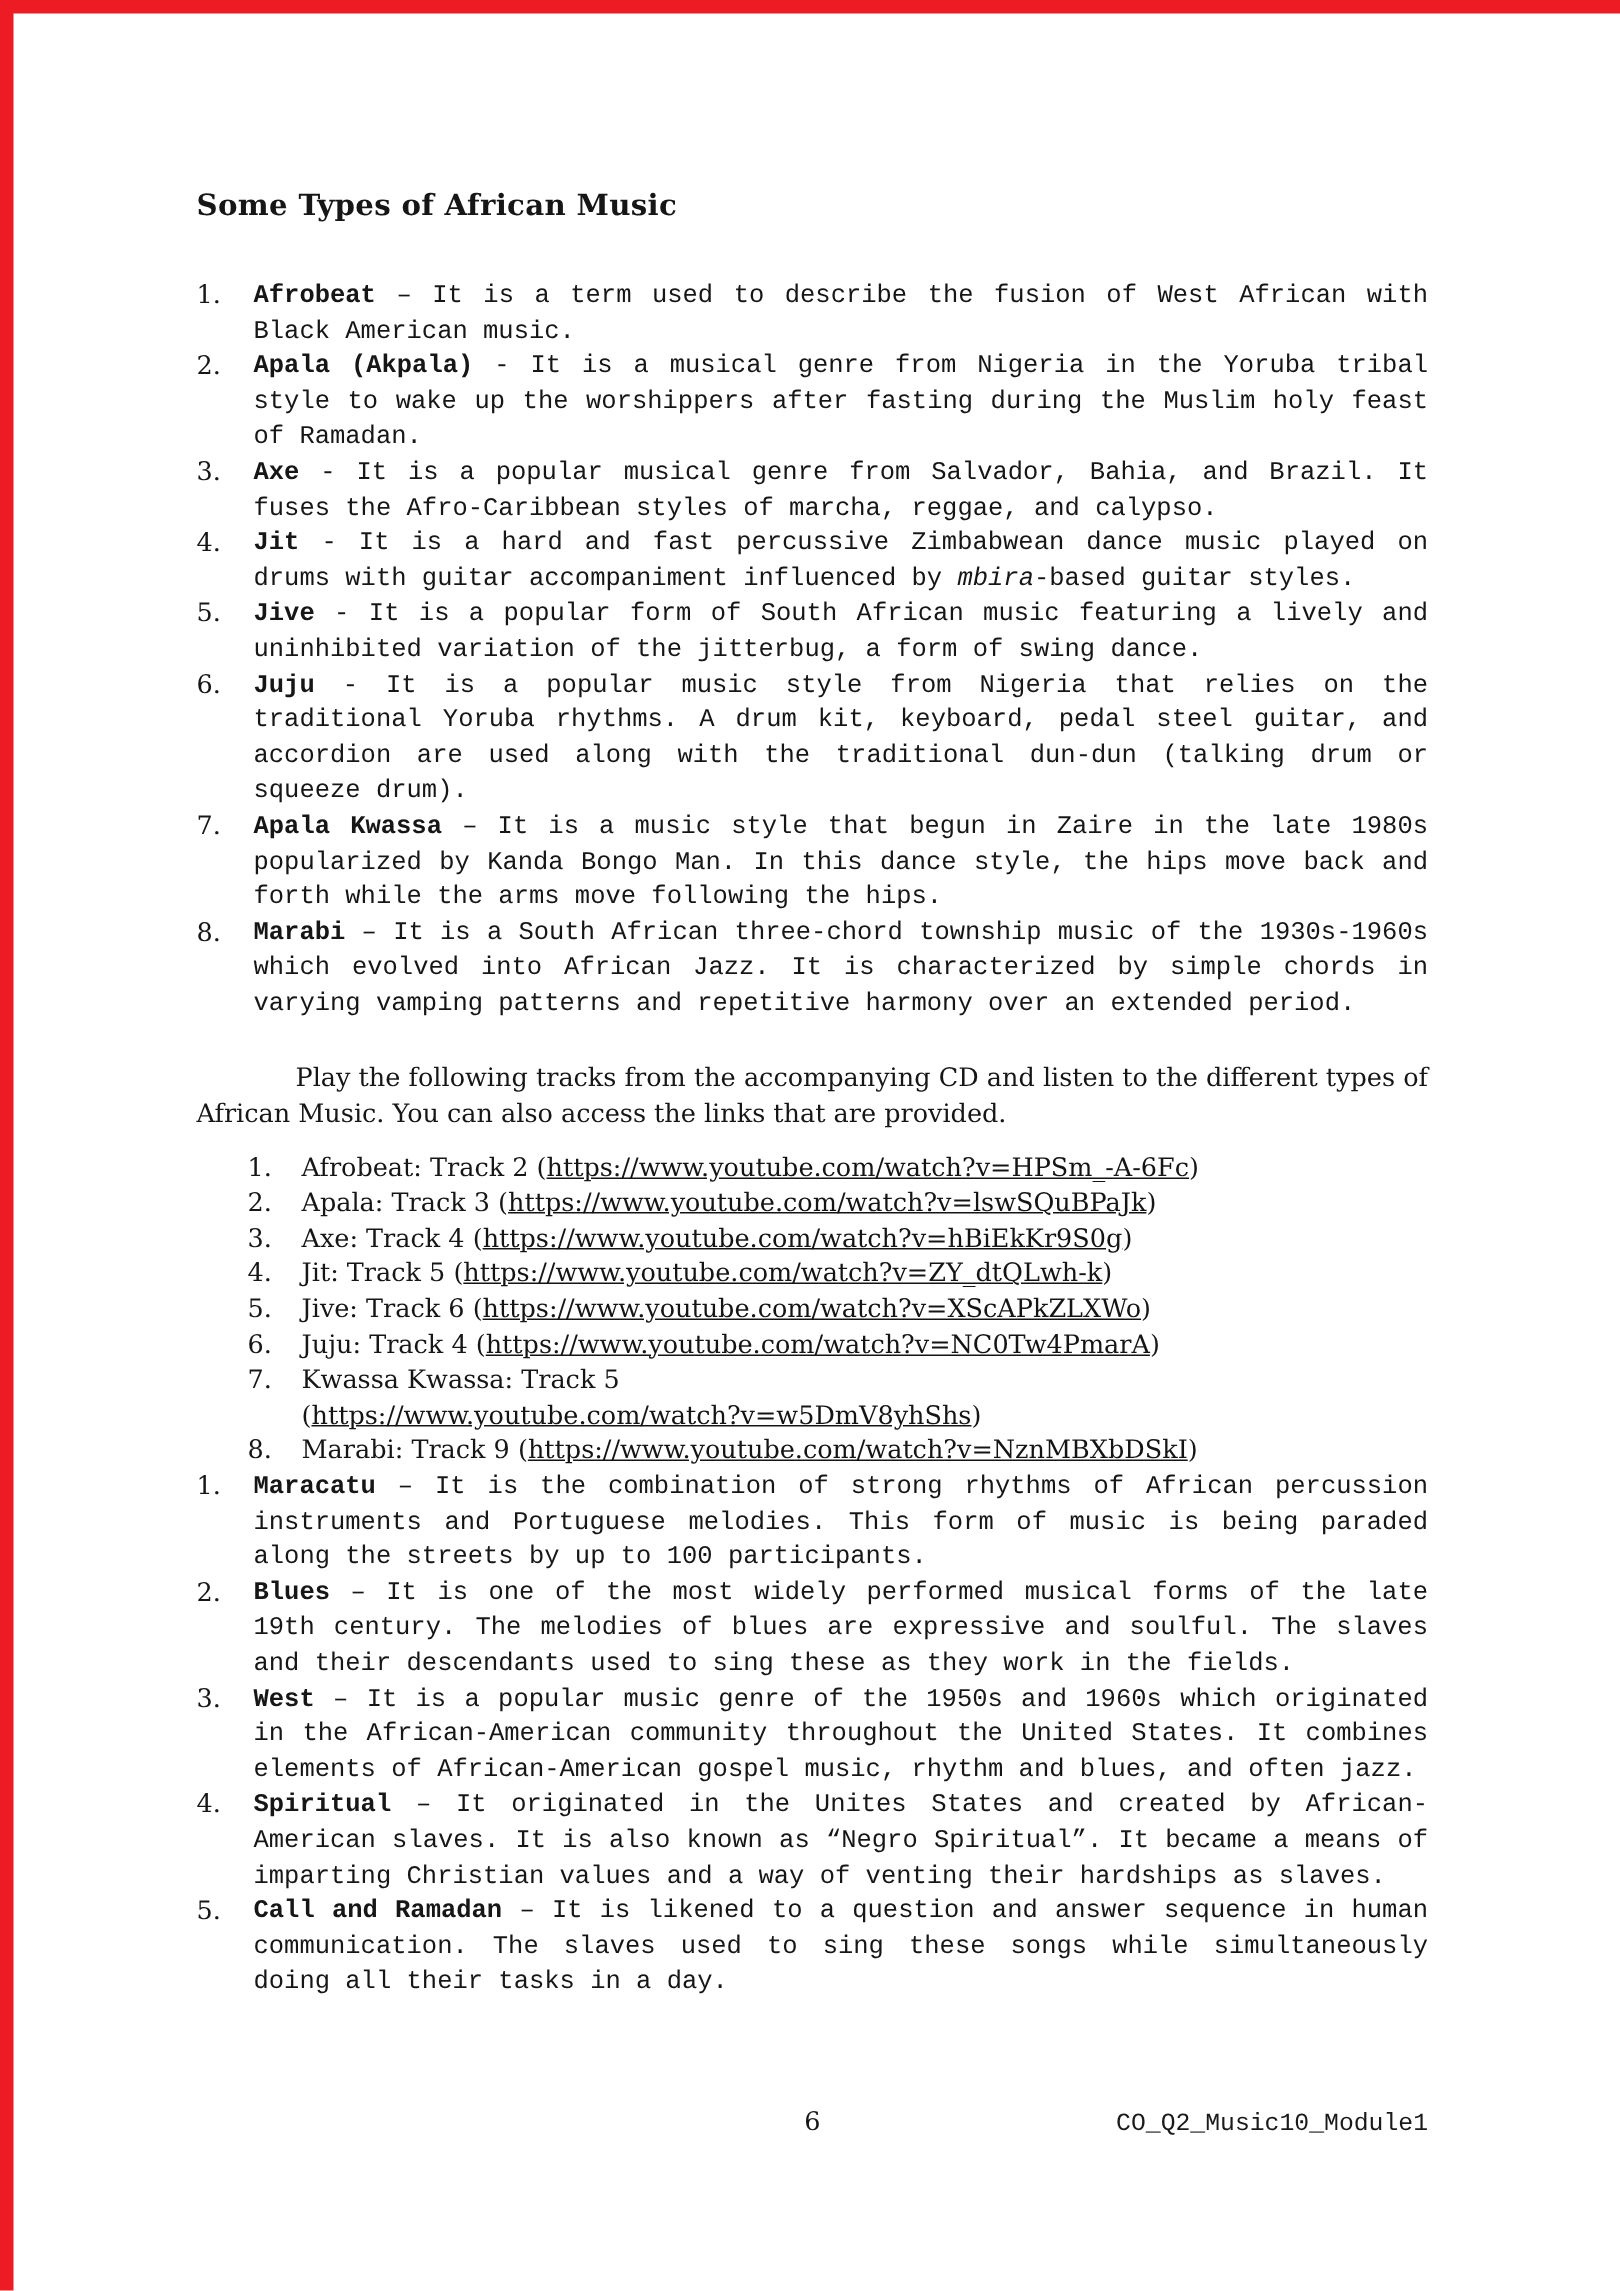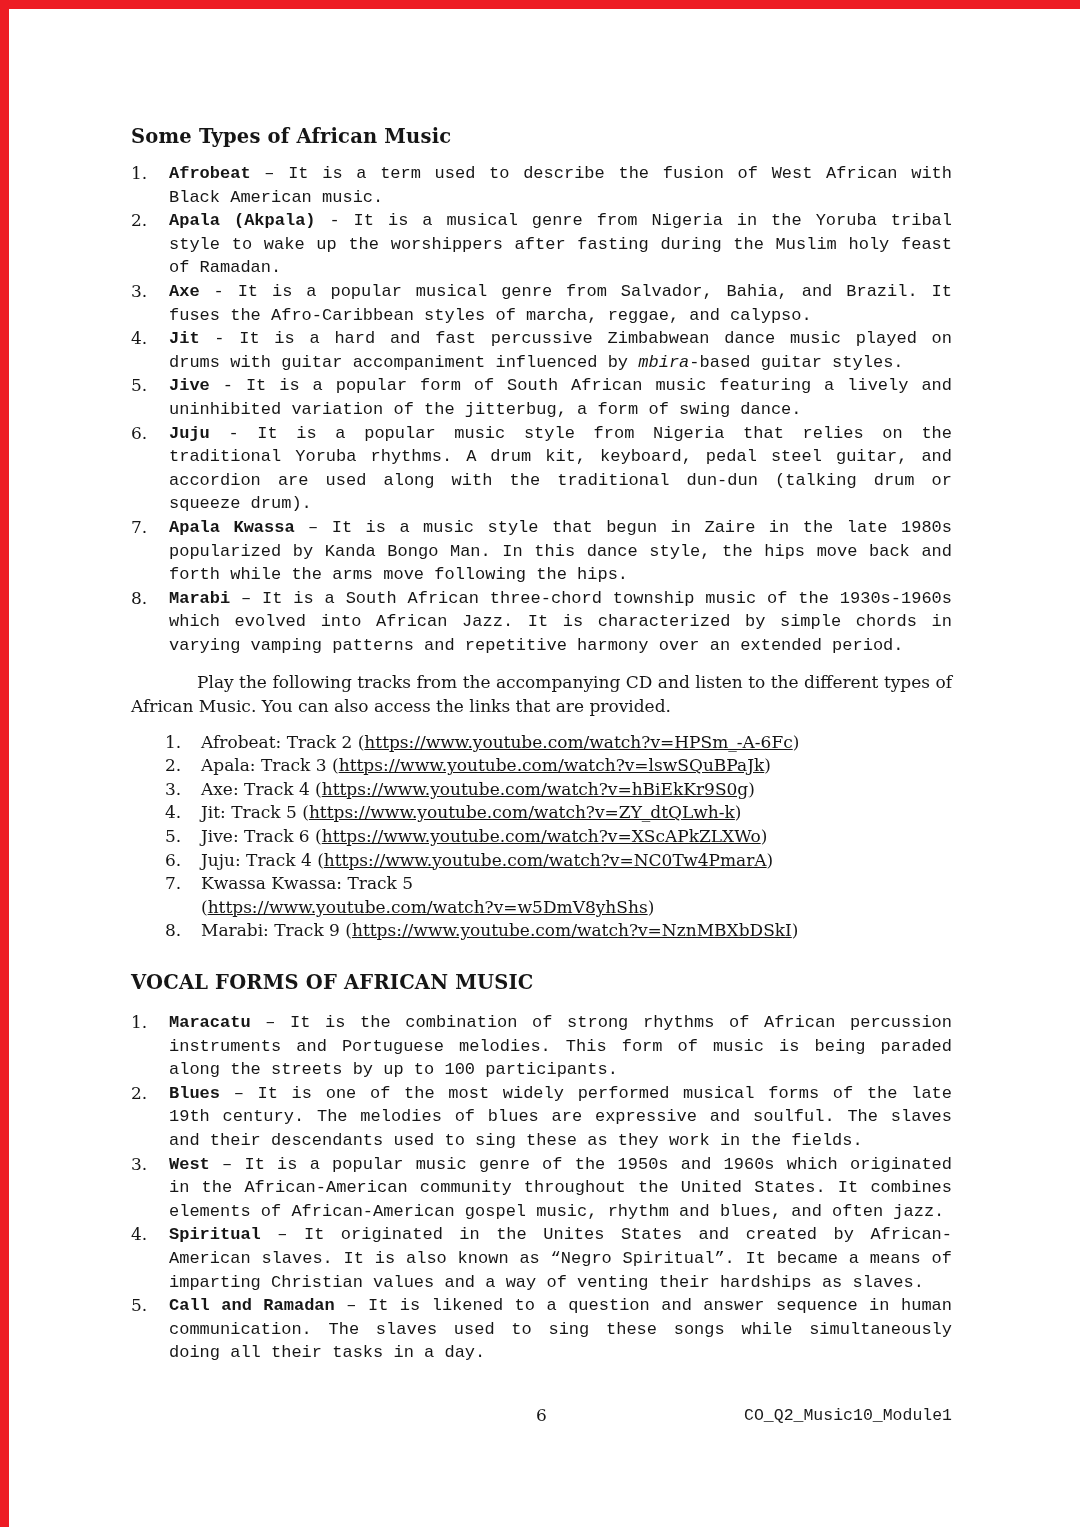--- a/index.html
+++ b/index.html
@@ -8,32 +8,32 @@
   body {
     width:1080px; height:1527px; position:relative; overflow:hidden;
     font-family:"DejaVu Serif", serif; color:#161616;
   }
   .red-bar-top { position:absolute; top:0; left:0; width:1080px; height:9px; background:var(--border-red); }
   .red-bar-left { position:absolute; top:0; left:0; width:9px; height:1527px; background:var(--border-red); }
 
   .content { position:absolute; left:131px; top:124px; width:821px; font-size:17px; line-height:23.6px; }
 
   .heading { font-size:19.5px; line-height:26px; font-weight:bold; letter-spacing:0.2px; }
-  .h-types { margin-bottom:12px; }
+  .h-types { margin-bottom:36px; }
   .h-vocal { margin-top:27px; margin-bottom:15px; }
 
   .li { display:flex; }
   .li .num { flex:0 0 38px; }
   .li-content { flex:1; }
   .main-list .li-content { text-align:justify;font-family:Liberation Mono, monospace; }
 
   .track-list { margin-left:34px; }
   .track-list .num { flex:0 0 36px; }
 
-  .intro { margin-top:14px; margin-bottom:12px; text-align:justify; text-indent:66px; }
+  .intro { margin-top:27px; margin-bottom:12px; text-align:justify; text-indent:66px; }
 
   .b { font-weight:bold; }
   .i { font-style:italic; }
   a.doclink { color:var(--link-color); text-decoration:underline; cursor:pointer; }
 
   .footer { position:absolute; left:131px; top:1405px; width:821px; height:26px; font-size:17px; }
   .page-num { position:absolute; left:50%; transform:translateX(-50%); }
   .doc-code { position:absolute; right:0; top:1px; font-family:Liberation Mono, monospace; font-size:16.5px; color:#1a1a1a; }
 </style>
 </head>
@@ -111,21 +111,20 @@
         <div class="li">
           <span class="num">7.</span>
           <div class="li-content"><span>Kwassa Kwassa: Track 5 </span><br><span>(</span><a class="doclink" href="#">https://www.youtube.com/watch?v=w5DmV8yhShs</a><span>)</span></div>
         </div>
         <div class="li">
           <span class="num">8.</span>
           <div class="li-content"><span>Marabi: Track 9 (</span><a class="doclink" href="#">https://www.youtube.com/watch?v=NznMBXbDSkI</a><span>)</span></div>
         </div>
       </div>
 
-    <h2 class="heading h-vocal">VOCAL FORMS OF AFRICAN MUSIC</h2>
 
     <div class="list main-list">
         <div class="li">
           <span class="num">1.</span>
           <div class="li-content"><span class="b">Maracatu</span><span> – It is the combination of strong rhythms of African percussion instruments and Portuguese melodies. This form of music is being paraded along the streets by up to 100 participants.</span></div>
         </div>
         <div class="li">
           <span class="num">2.</span>
           <div class="li-content"><span class="b">Blues</span><span> – It is one of the most widely performed musical forms of the late 19th century. The melodies of blues are expressive and soulful. The slaves and their descendants used to sing these as they work in the fields.</span></div>
         </div>

